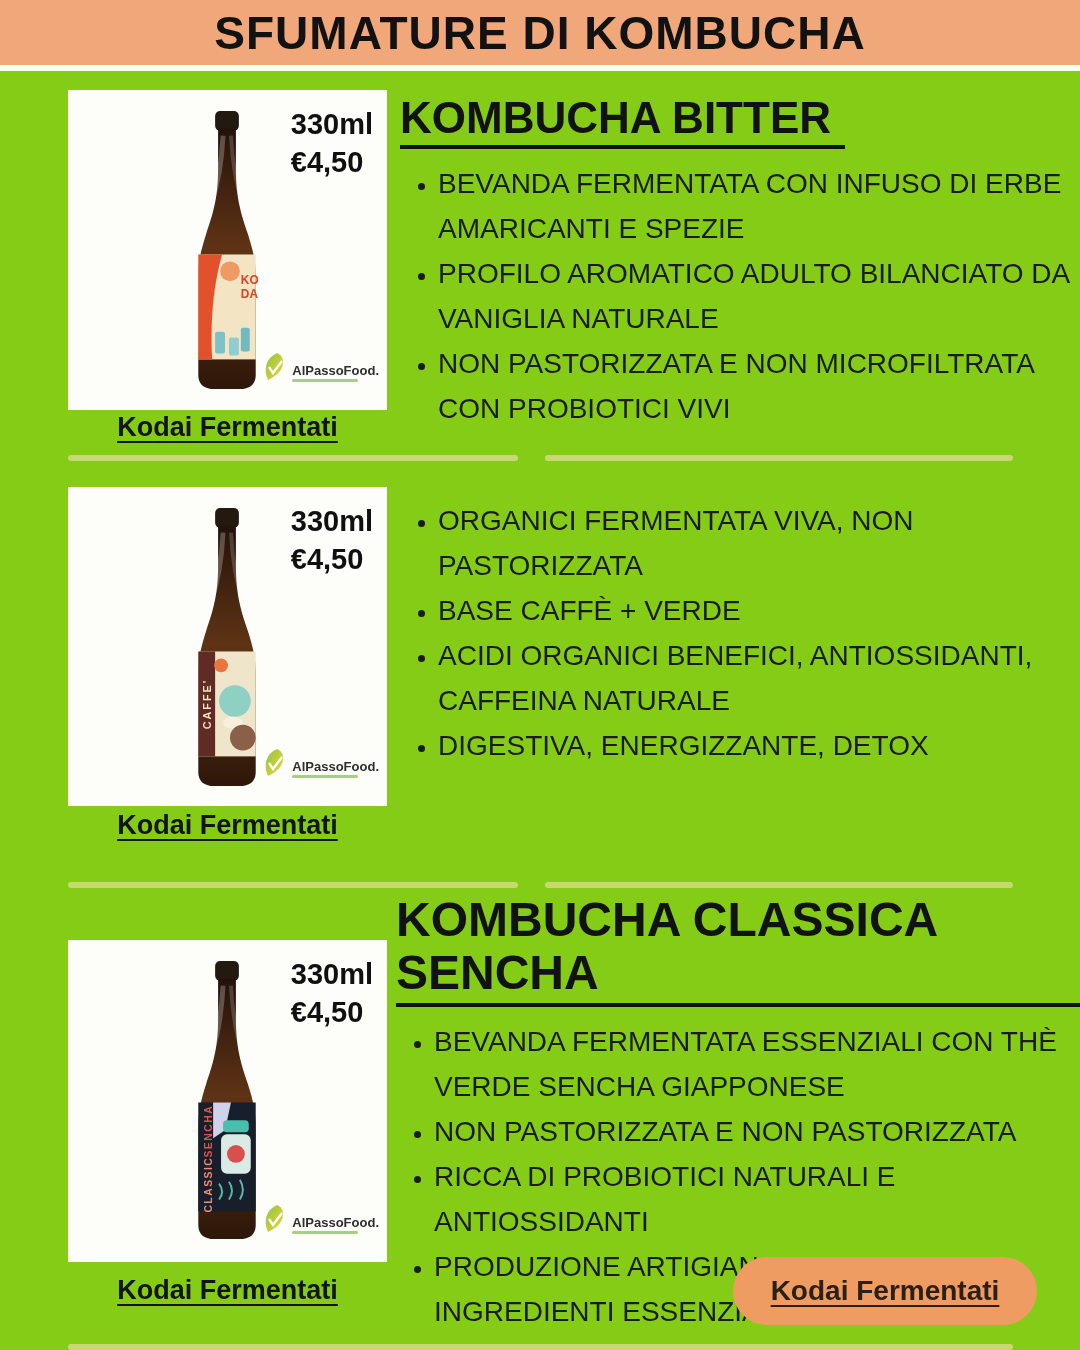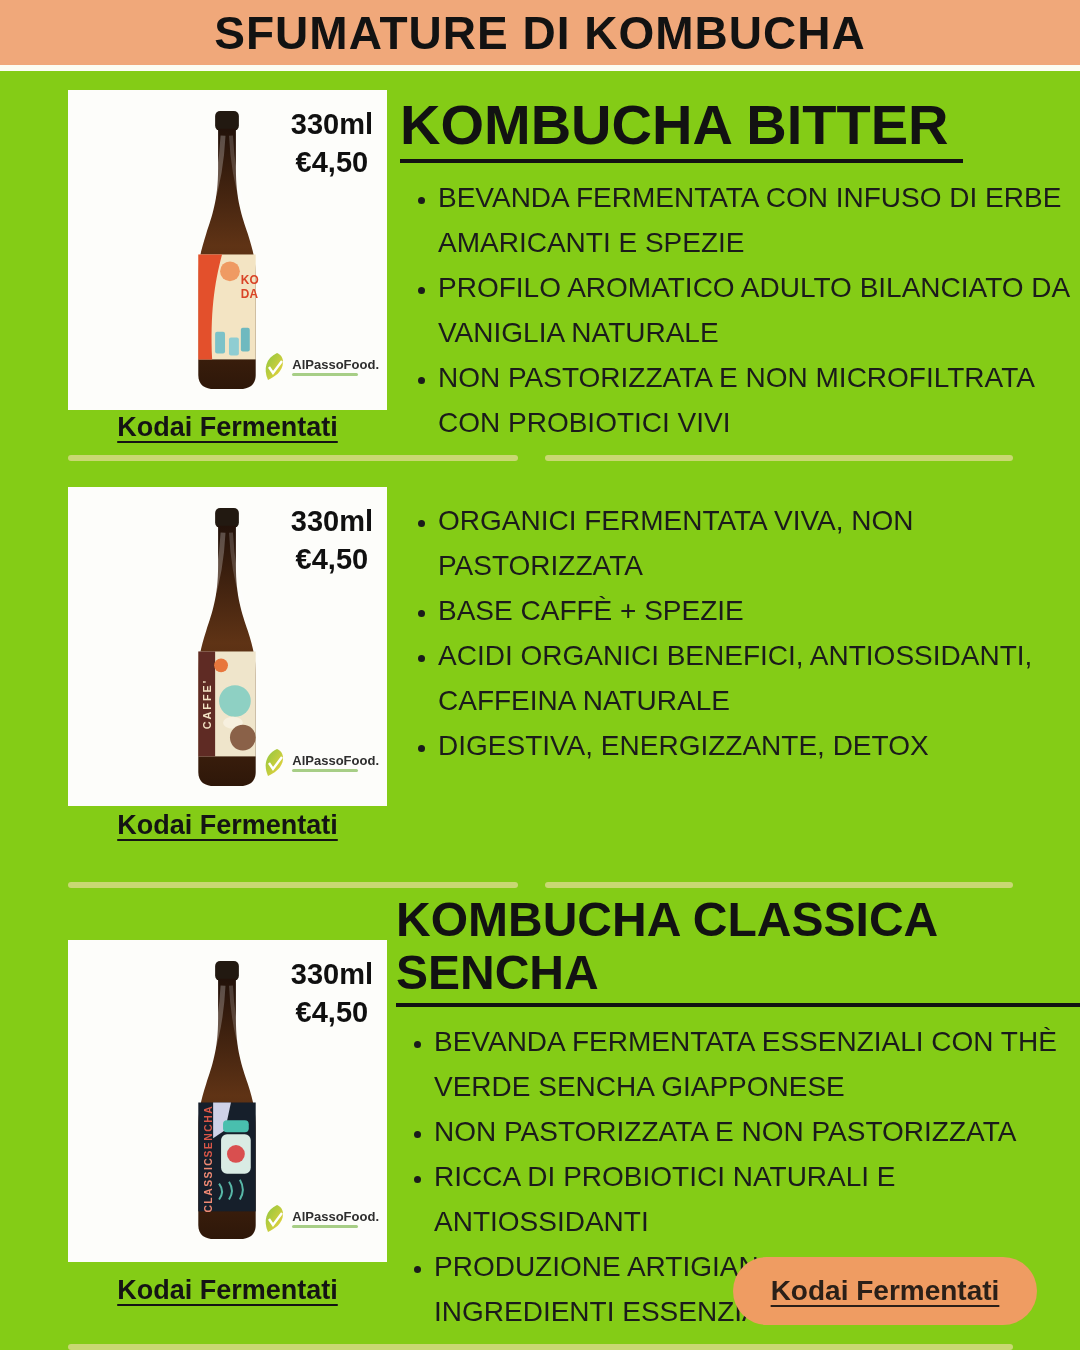--- a/index.html
+++ b/index.html
@@ -19,26 +19,26 @@
   }
   
   .card{
     position:absolute; left:68px; width:319px; background:#fdfdfa;
   }
   .card.s1{top:90px;height:320px;}
   .card.s2{top:487px;height:319px;}
   .card.s3{top:940px;height:322px;}
   .bottle{position:absolute; left:98px; top:16px; width:122px; height:292px;}
   .price{
-    position:absolute; top:16px; right:14px; text-align:center;
+    position:absolute; top:16px; right:14px; text-align:left;
     font-size:29px; font-weight:700; line-height:1.3; color:#101010;
   }
   .brand{
     position:absolute; right:8px; bottom:28px;
-    display:flex; align-items:center; gap:4px;
+    display:flex; align-items:flex-end; gap:4px;
   }
   .brand .leaf{width:26px; height:30px;}
   .brand-name{font-size:13px; font-weight:700; color:#2e2e2e; line-height:1;}
   .brand-tag{margin-top:2px; width:66px; height:3px; background:#7ab648; opacity:.65; border-radius:2px;}
   
   .card-link{
     position:absolute; left:68px; width:319px; text-align:center;
     font-size:27px; font-weight:600; color:#141414; cursor:pointer;
     text-decoration:underline; text-underline-offset:5px; text-decoration-thickness:2px;
   }
@@ -47,21 +47,21 @@
   .card-link.s3{top:1275px;}
   
   .content{position:absolute; width:680px;}
   .content.s1{left:400px; top:94px;}
   .content.s2{left:400px; top:486px;}
   .content.s3{left:396px; top:894px; width:684px;}
   .title{
     display:inline-block; margin:0; font-weight:800; color:#121212;
     border-bottom:4px solid #121212; padding:0 14px 3px 0; line-height:1.1;
   }
-  .content.s1 .title,.content.s2 .title{font-size:56px;}
+  .content.s1 .title,.content.s2 .title{font-size:44px;}
   .content.s3 .title{font-size:48px; padding-right:0;}
   .bullets{
     margin:12px 0 0 0; padding:0 4px 0 38px; list-style:disc;
     font-size:28px; line-height:45px; color:#1b1b1b;
   }
   .bullets li::marker{font-size:22px;}
   
   .divider{position:absolute; height:6px; background:#c9d873; border-radius:3px;}
   .d1a{left:68px; top:455px; width:450px;}
   .d1b{left:545px; top:455px; width:468px;}
@@ -178,21 +178,21 @@
       <div class="brand-col">
         <div class="brand-name">AlPassoFood.</div>
         <div class="brand-tag"></div>
       </div>
     </div>
   </div>
   <a class="card-link s2">Kodai Fermentati</a>
   <div class="content s2">
     <ul class="bullets">
       <li>ORGANICI FERMENTATA VIVA, NON PASTORIZZATA</li>
-      <li>BASE CAFFÈ + SPEZIE</li>
+      <li>BASE CAFFÈ + VERDE</li>
       <li>ACIDI ORGANICI BENEFICI, ANTIOSSIDANTI, CAFFEINA NATURALE</li>
       <li>DIGESTIVA, ENERGIZZANTE, DETOX</li>
     </ul>
   </div>
 
   <div class="divider d2a"></div>
   <div class="divider d2b"></div>
 
   <div class="card s3">
     <svg class="bottle" viewBox="0 0 120 295">

